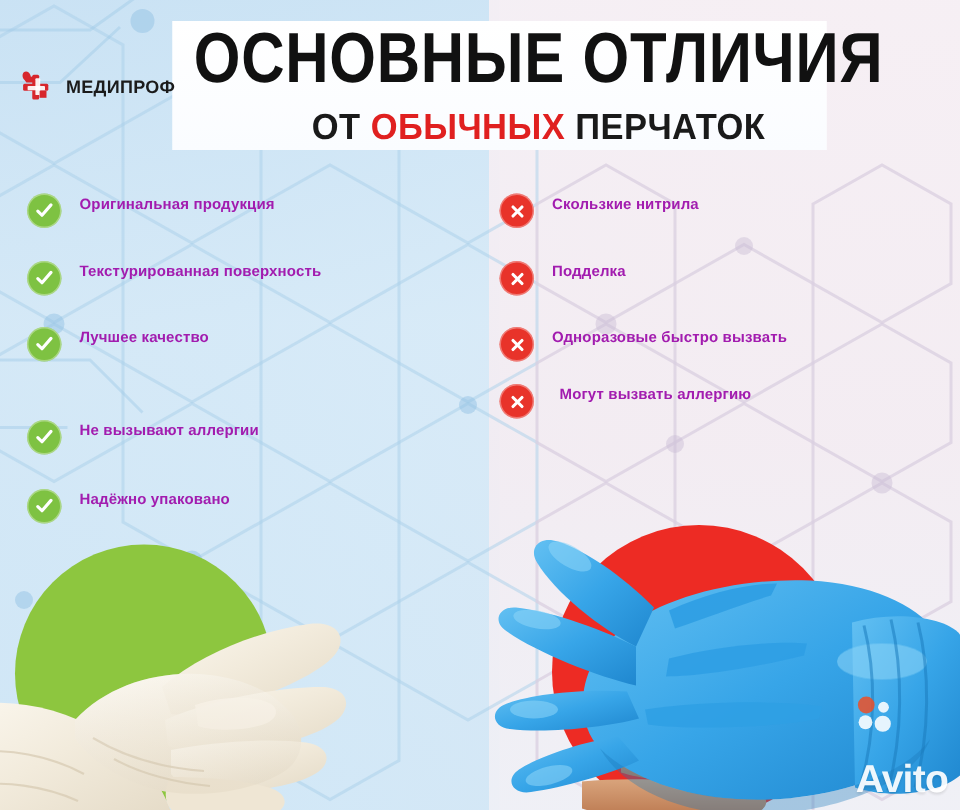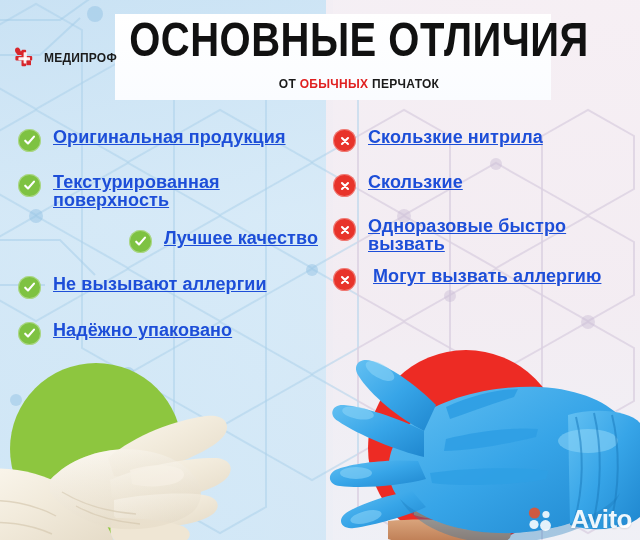--- a/index.html
+++ b/index.html
@@ -30,44 +30,44 @@
   .logo-mark{width:28px;height:28px;position:relative;flex:0 0 auto;}
   .logo-text{font-size:12px;font-weight:700;letter-spacing:.2px;color:#1b1b1b;
     font-family:"Liberation Sans",sans-serif;}
 
   .title-wrap{position:absolute;left:115px;top:16px;width:488px;height:84px;z-index:5;
     display:flex;flex-direction:column;align-items:center;justify-content:center;}
   .title-main{font-size:40px;line-height:40px;font-weight:700;color:#111111;
     letter-spacing:.5px;white-space:nowrap;
     transform:scaleY(1.18);transform-origin:center bottom;
     font-family:"Liberation Sans",sans-serif;}
-  .title-sub{margin-top:12px;font-size:12px;line-height:19px;font-weight:700;color:#1a1a1a;
+  .title-sub{margin-top:12px;font-size:23px;line-height:19px;font-weight:700;color:#1a1a1a;
     letter-spacing:.3px;white-space:nowrap;transform:scaleY(1.05);
     font-family:"Liberation Sans",sans-serif;}
   .title-sub .hl{color:#e02020;}
 
   
   .col{position:absolute;top:128px;z-index:5;}
   .col-pros{left:18px;width:300px;}
   .col-cons{left:333px;width:300px;}
 
   .item{display:flex;align-items:flex-start;gap:12px;margin-bottom:17px;}
   .item .badge{flex:0 0 auto;width:23px;height:23px;border-radius:50%;
     display:flex;align-items:center;justify-content:center;margin-top:1px;
     box-shadow:0 0 0 1px rgba(255,255,255,.35) inset;}
   .badge-ok{background:#7ec242;}
   .badge-no{background:#e8332a;}
   .badge svg{display:block;}
-  .item .txt{font-size:18px;line-height:18px;font-weight:700;color:#1d4ed8;
-    letter-spacing:.1px;font-family:"Liberation Sans",sans-serif;text-decoration:underline;}
+  .item .txt{font-size:10px;line-height:18px;font-weight:700;color:#a21caf;
+    letter-spacing:.1px;font-family:"Liberation Sans",sans-serif;}
 
   
   .col-pros .item:nth-child(1){margin-bottom:21px;}
   .col-pros .item:nth-child(2){margin-bottom:20px;}
-  .col-pros .item:nth-child(3){margin-bottom:22px;justify-content:flex-end;}
+  .col-pros .item:nth-child(3){margin-bottom:38px;}
   .col-pros .item:nth-child(4){margin-bottom:22px;}
   .col-cons .item:nth-child(1){margin-bottom:21px;}
   .col-cons .item:nth-child(2){margin-bottom:20px;}
   .col-cons .item:nth-child(3){margin-bottom:14px;}
   .col-cons .item:nth-child(4){margin-bottom:14px;gap:17px;}
 
   
   .photo-zone{position:absolute;left:0;bottom:0;width:640px;height:195px;z-index:3;}
   .circle-green{position:absolute;left:10px;bottom:5px;width:172px;height:172px;
     border-radius:50%;background:#8dc63f;}
@@ -75,21 +75,21 @@
     border-radius:50%;background:#ed2b24;}
   .ban-bar{position:absolute;left:400px;bottom:74px;width:48px;height:17px;
     background:#ffffff;border-radius:9px;transform:rotate(-7deg);}
 
   .hand-latex{position:absolute;left:-10px;bottom:-8px;width:300px;height:196px;}
   .hand-nitrile{position:absolute;left:318px;bottom:-10px;width:322px;height:205px;}
   .hand-latex svg,.hand-nitrile svg{display:block;width:100%;height:100%;}
 
   
   .watermark{position:absolute;right:8px;bottom:8px;z-index:9;
-    display:flex;align-items:flex-end;gap:17px;opacity:.92;}
+    display:flex;align-items:flex-start;gap:17px;opacity:.92;flex-direction:column;}
   .wm-dots{width:26px;height:26px;position:relative;flex:0 0 auto;}
   .wm-text{font-size:26px;line-height:26px;font-weight:700;color:#ffffff;
     letter-spacing:-.5px;font-family:"Liberation Sans",sans-serif;
     text-shadow:0 1px 2px rgba(0,0,0,.12);}
 </style>
 </head>
 <body>
 
 <div id="poster">
 
@@ -233,21 +233,21 @@
           </svg>
       </span>
       <span class="txt">Скользкие нитрила</span>
     </div>
     <div class="item">
       <span class="badge badge-no">
         <svg width="12" height="12" viewBox="0 0 12 12">
             <path d="M3 3 L9 9 M9 3 L3 9" stroke="#ffffff" stroke-width="2.1" stroke-linecap="round"></path>
           </svg>
       </span>
-      <span class="txt">Скользкие</span>
+      <span class="txt">Подделка</span>
     </div>
     <div class="item">
       <span class="badge badge-no">
         <svg width="12" height="12" viewBox="0 0 12 12">
             <path d="M3 3 L9 9 M9 3 L3 9" stroke="#ffffff" stroke-width="2.1" stroke-linecap="round"></path>
           </svg>
       </span>
       <span class="txt">Одноразовые быстро вызвать</span>
     </div>
     <div class="item">

